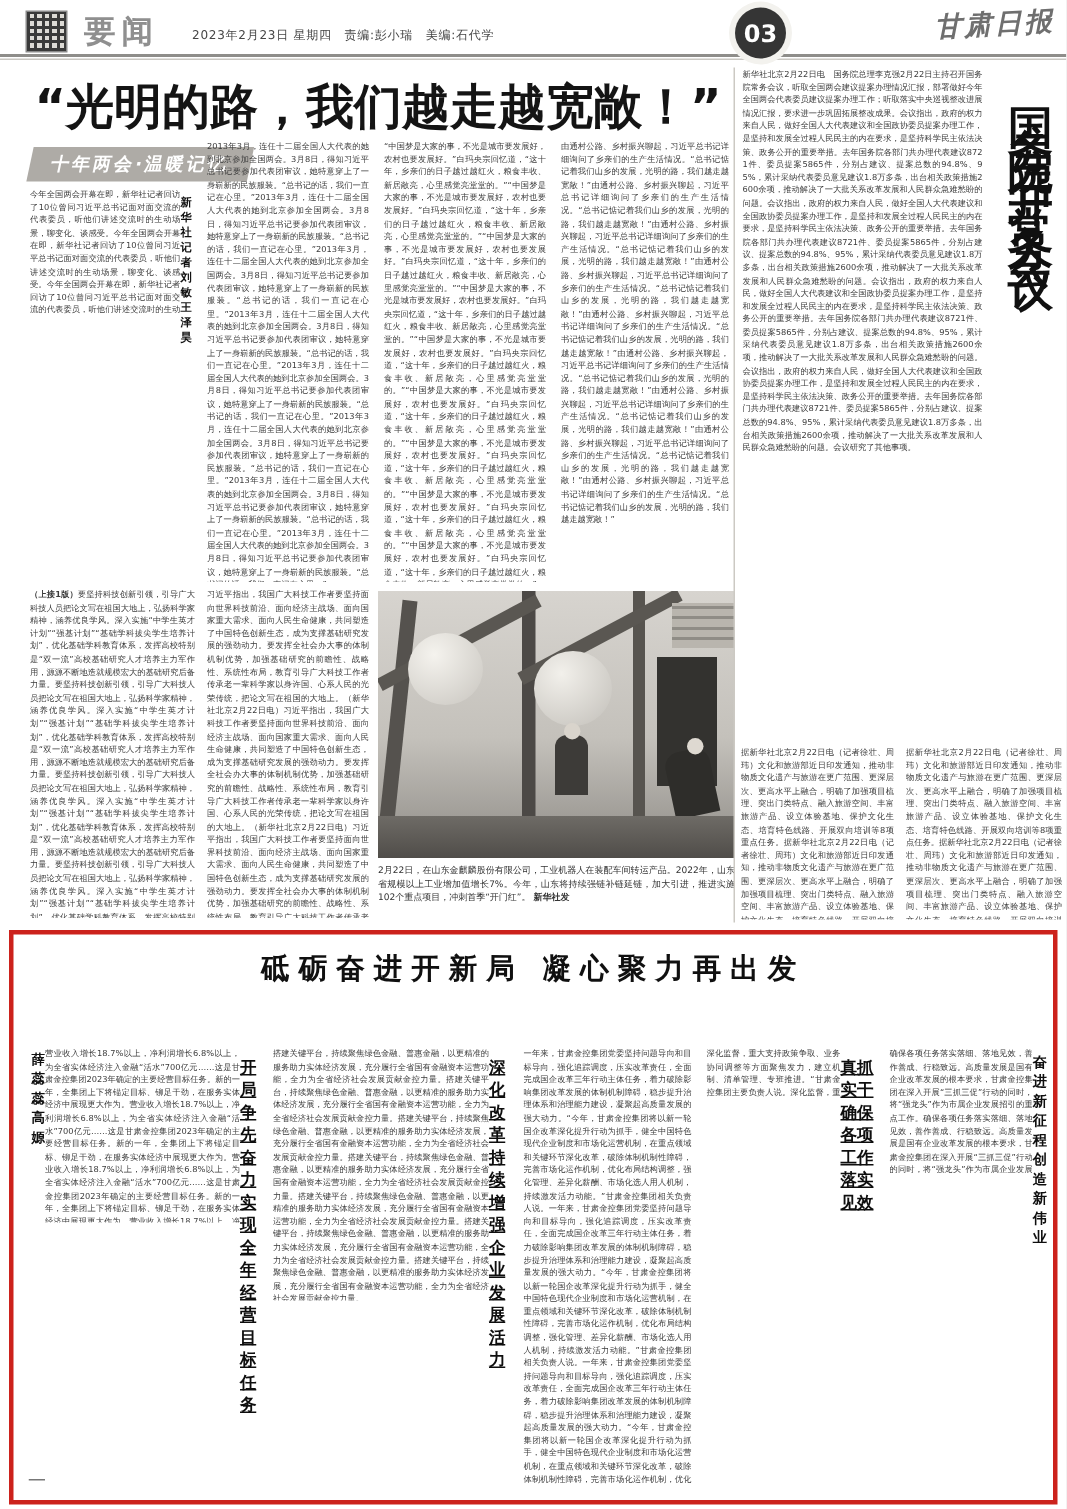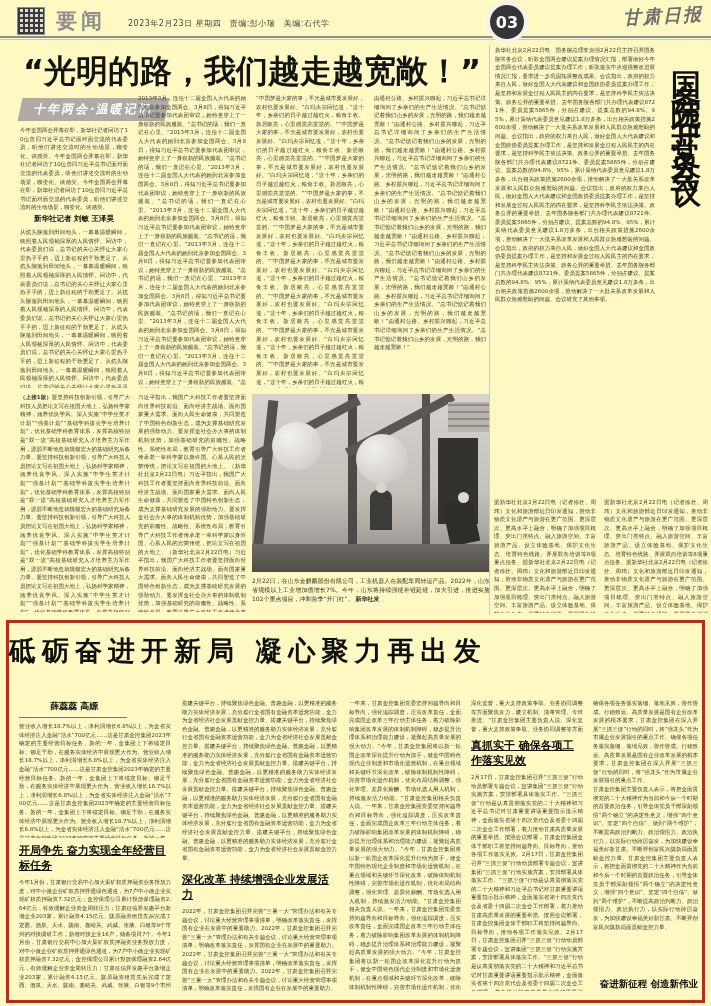--- a/index.html
+++ b/index.html
@@ -1,16 +1,16 @@
 <!DOCTYPE html>
 <html><head>
 <meta charset="utf-8">
 <style>
   html,body{margin:0;padding:0;background:#e9e8e5;}
-  .page{position:relative;width:711px;height:1006px;background:#fef9c3;margin:0 auto;
+  .page{position:relative;width:711px;height:1006px;background:#ffffff;margin:0 auto;
         font-family:"DejaVu Sans",sans-serif;color:#2c2c2c;overflow:hidden;}
   .abs{position:absolute;}
 
   
   .qr{left:18px;top:8px;width:26px;height:26px;
       background-image:repeating-linear-gradient(0deg,#3a3a3a 0 2px,transparent 2px 5px),
                        repeating-linear-gradient(90deg,#3a3a3a 0 2px,#dddbd6 2px 5px);
       outline:1px solid #8a8a8a;}
   .section-label{left:56px;top:7px;font-size:21px;font-weight:bold;color:#8f8f8f;letter-spacing:4px;}
   .dateline{left:128px;top:18px;font-size:8px;color:#454545;letter-spacing:.5px;}
@@ -21,21 +21,21 @@
          box-shadow:0 0 0 4px #f3f2ee;z-index:2;}
   .masthead{right:8px;top:4px;font-family:"DejaVu Serif",serif;font-style:italic;font-weight:bold;
             font-size:18px;color:#6f6f6f;transform:rotate(-3deg);letter-spacing:2px;}
 
   
   .headline{left:12px;top:50px;width:480px;text-align:center;font-size:32px;font-weight:bold;color:#141414;}
   .tag{left:20px;top:98px;background:#aeaba6;color:#fff;font-size:12px;font-weight:bold;
        padding:3px 14px;transform:skewX(-12deg);letter-spacing:2px;}
   .fill{font-size:5.5px;line-height:8.6px;text-align:justify;color:#3b3b3b;overflow:hidden;
         word-break:break-all;}
-  .col{display:flex;flex-direction:column;overflow:hidden;}
+  .col{display:flex;flex-direction:row;overflow:hidden;}
   .c1{left:20px;top:126px;width:108px;height:262px;}
   .c2{left:138px;top:94px;width:108px;height:294px;}
   .c3{left:256px;top:94px;width:108px;height:294px;}
   .c4{left:374px;top:94px;width:112px;height:294px;}
   .byline-main{font-weight:bold;font-size:7.5px;text-align:center;padding:4px 0;color:#111;}
 
   
   .j1{left:20px;top:393px;width:110px;height:219px;}
   .j2{left:138px;top:393px;width:108px;height:219px;}
   .jump-note{font-weight:bold;}
@@ -51,21 +51,21 @@
   .v-headline{left:656px;top:48px;width:50px;height:396px;writing-mode:vertical-rl;
               font-size:30px;font-weight:bold;color:#101010;letter-spacing:13px;
               font-family:"DejaVu Serif",serif;text-align:start;}
   .r2-headline{left:494px;top:452px;width:214px;text-align:center;font-size:14px;line-height:21px;
                font-weight:bold;font-family:"DejaVu Serif",serif;color:#121212;}
   .r2c1{left:494px;top:498px;width:102px;height:115px;}
   .r2c2{left:604px;top:498px;width:104px;height:115px;}
 
   
   .feature{left:6px;top:620px;width:693px;height:377px;border:3px solid #cc221c;}
-  .f-headline{left:0;top:10px;width:100%;text-align:left;font-size:27px;font-weight:bold;
+  .f-headline{left:0;top:10px;width:100%;text-align:center;font-size:19px;font-weight:bold;
               letter-spacing:6px;color:#101010;}
   .f-subtitle{left:0;top:49px;width:100%;text-align:center;font-size:12.5px;font-weight:bold;color:#1a1a1a;}
   .fcol{top:76px;height:292px;}
   .f1{left:10px;width:152px;}
   .f2{left:173px;width:155px;}
   .f3{left:340px;width:112px;}
   .f4{left:462px;width:112px;}
   .f5{left:584px;width:105px;}
   .f-byline{font-weight:bold;font-size:9px;color:#111;padding:1px 0 4px 2px;border-bottom:1px solid #777;
             margin-bottom:4px;width:70%;text-align:center;}

